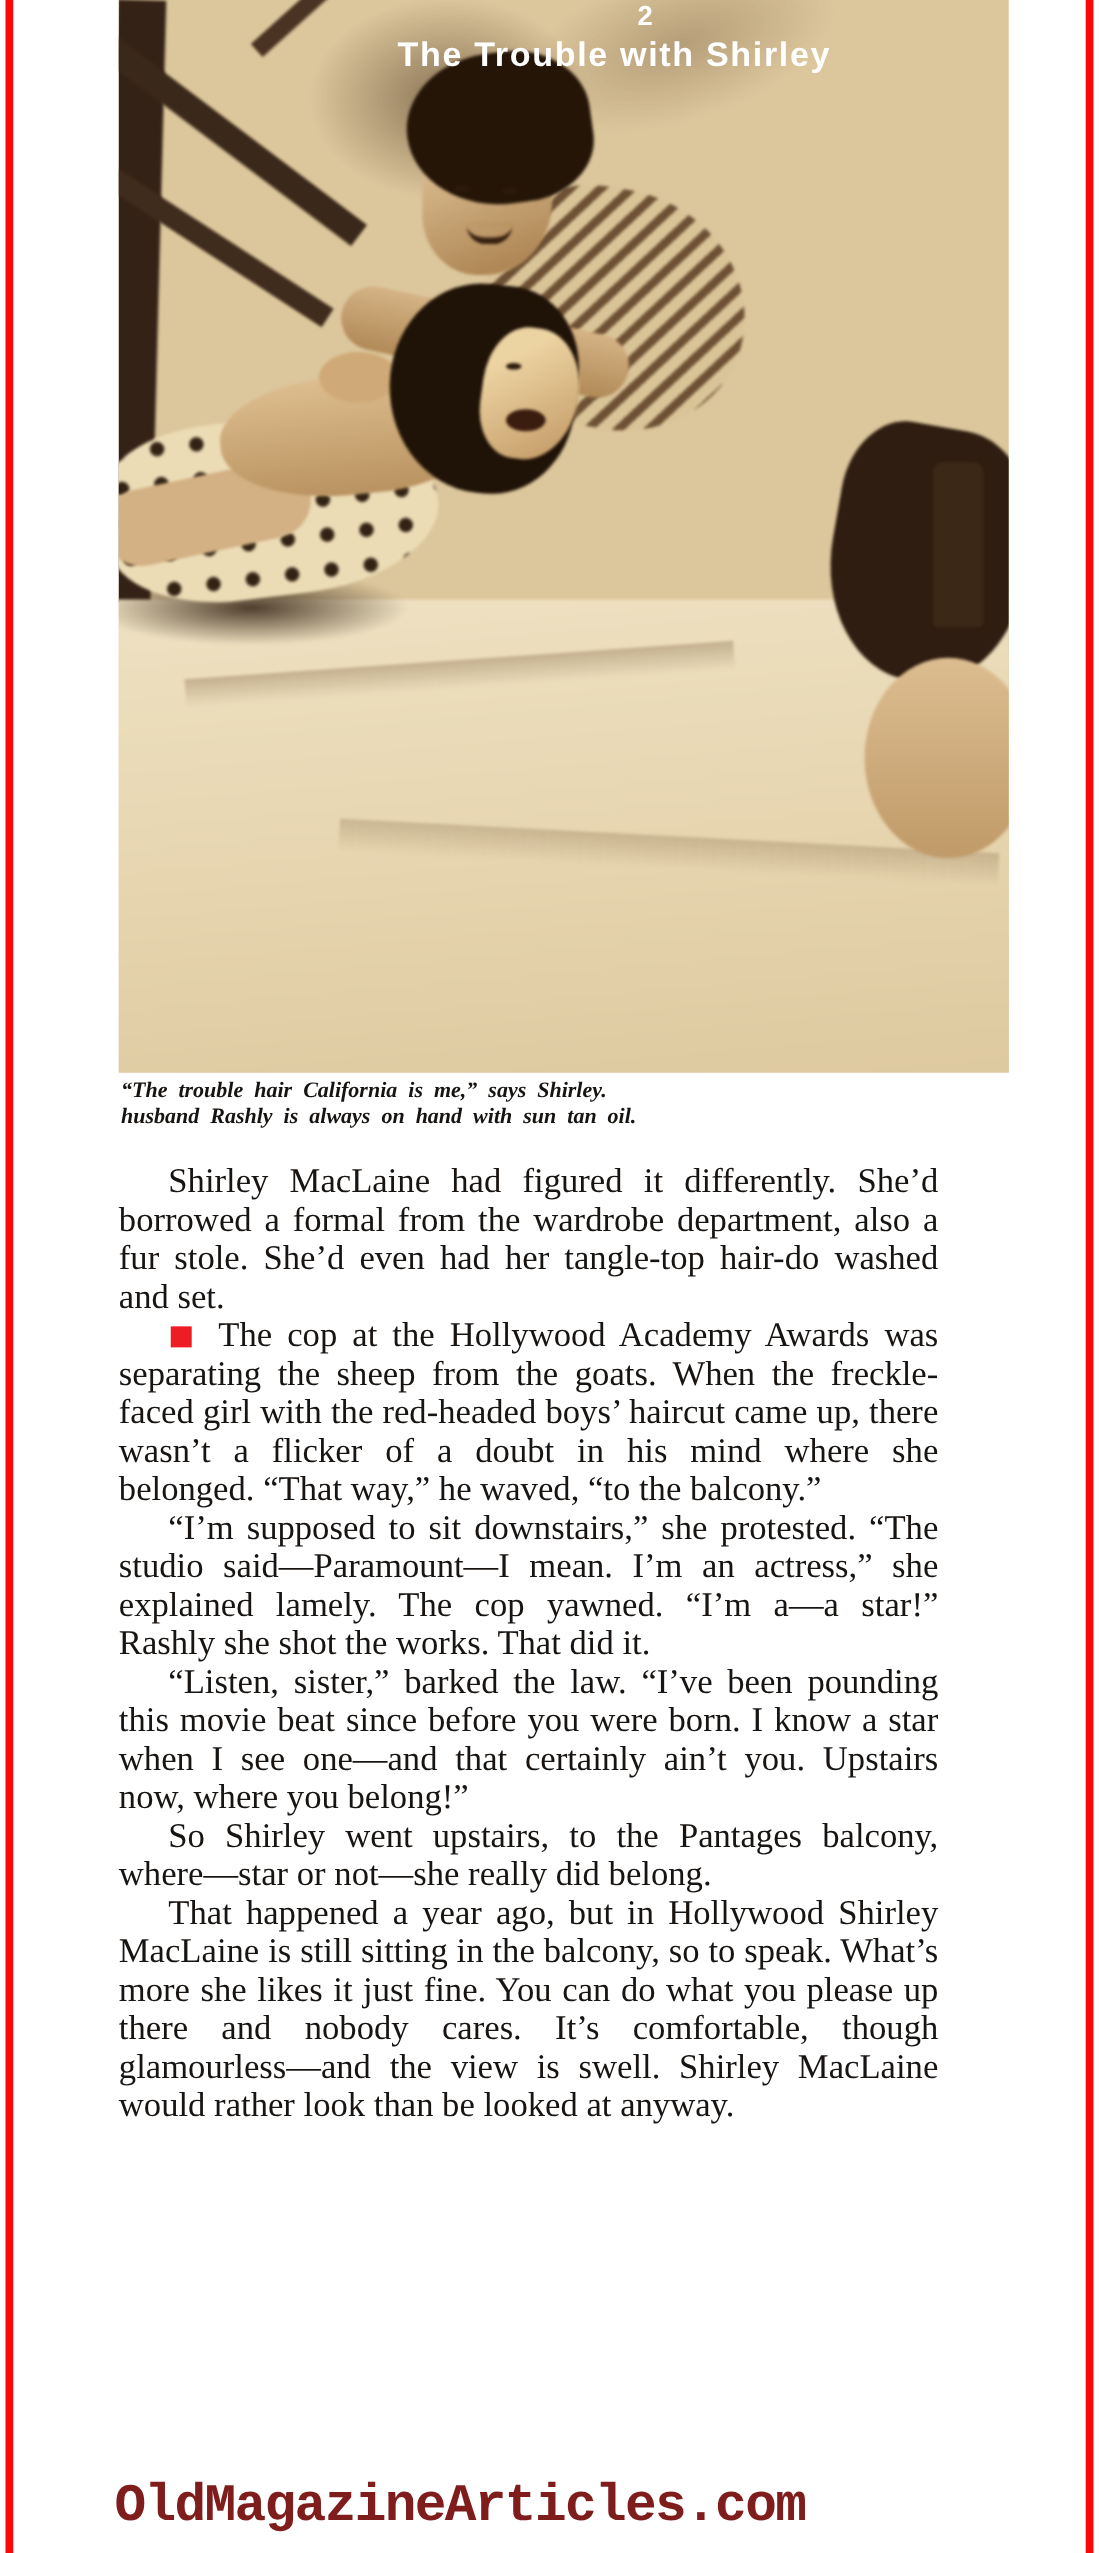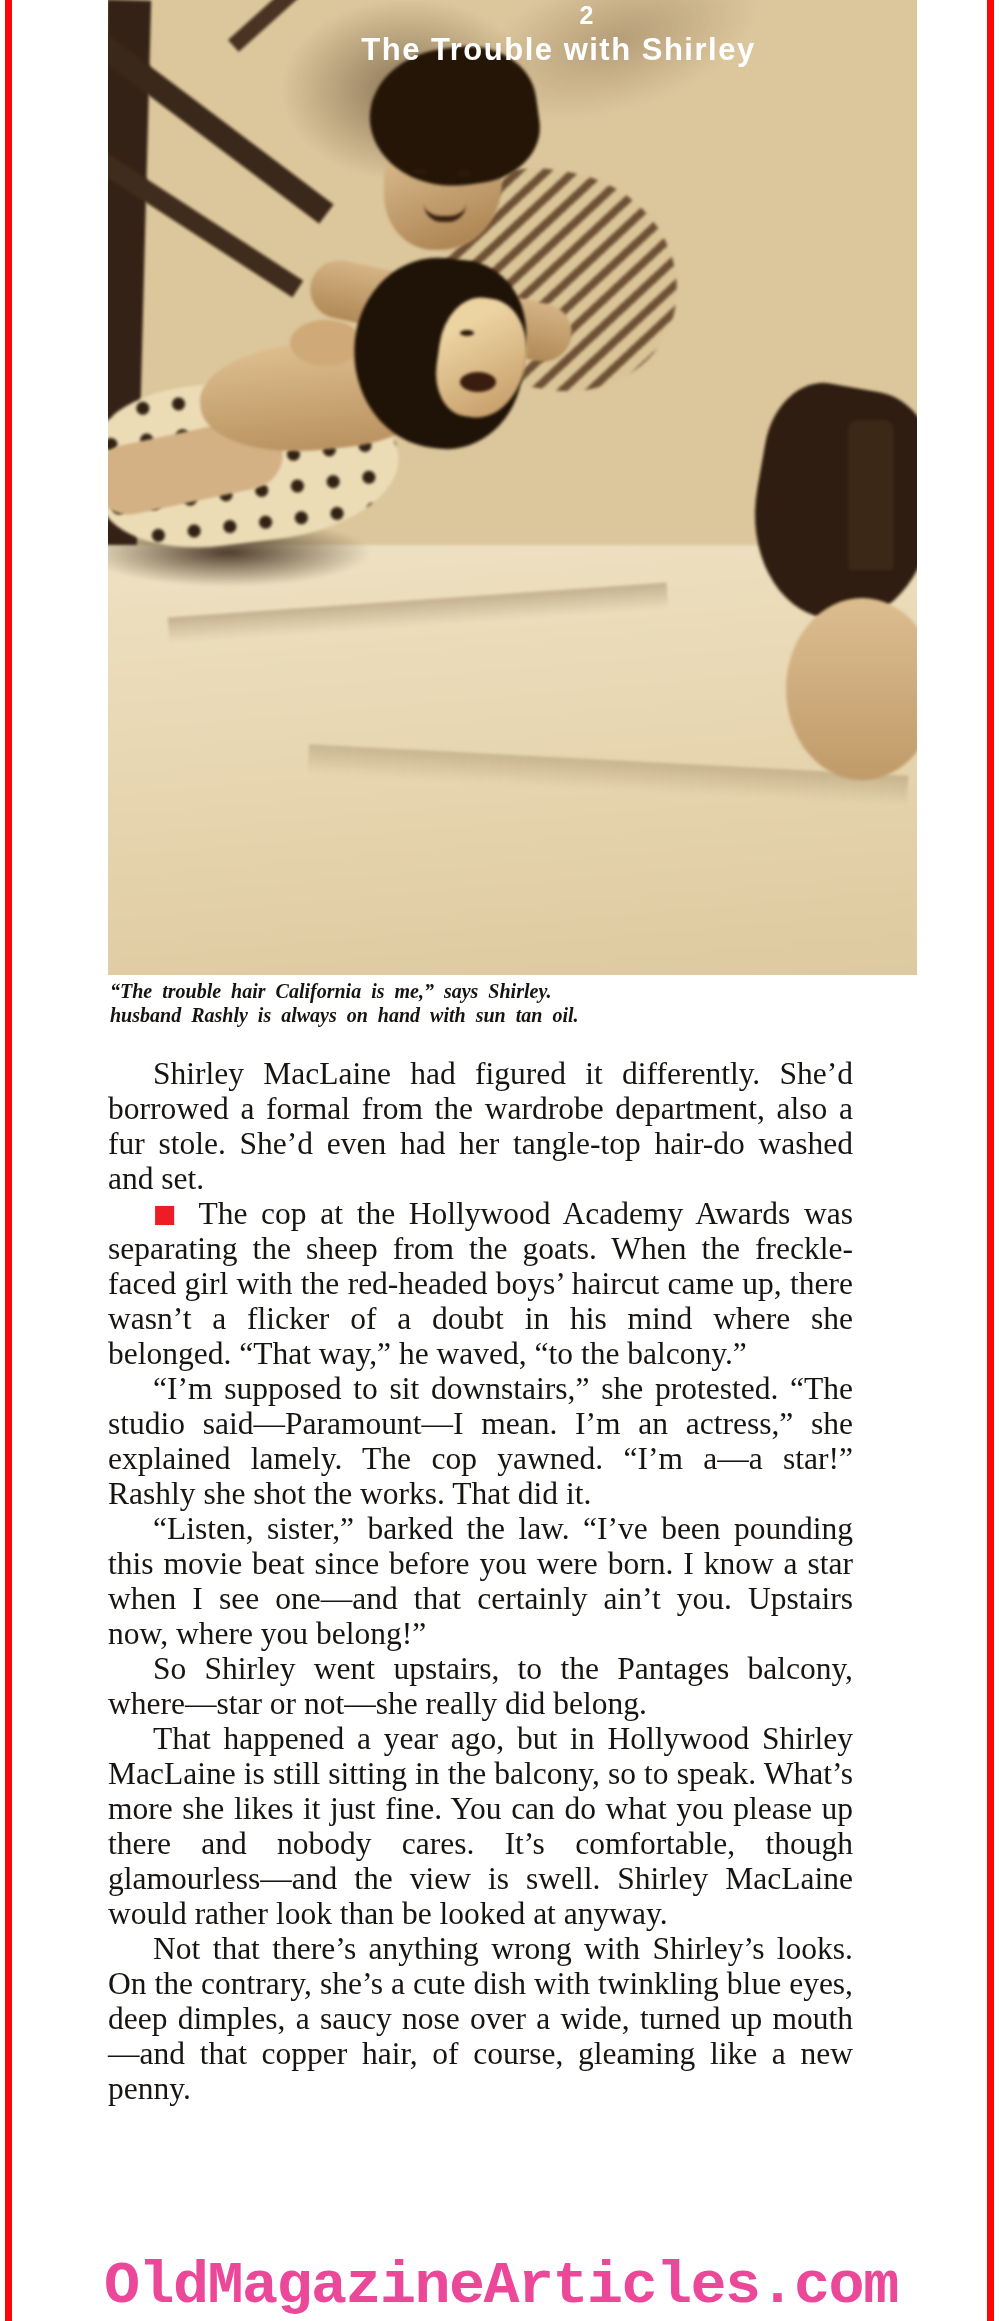--- a/index.html
+++ b/index.html
@@ -97,21 +97,21 @@
   
   .article{position:absolute;left:108px;top:1056px;width:745px;
     font-size:31.5px;line-height:35px;color:#181411;text-align:justify;}
   .article p{margin:0;text-indent:45px;}
   .bullet{color:#ee1c25;font-family:"DejaVu Sans", sans-serif;font-size:25px;
     margin-right:16px;vertical-align:2px;}
 
   
   .watermark{position:absolute;left:104px;top:2252px;width:830px;
     font-family:"Liberation Mono", monospace;font-weight:bold;
-    font-size:60px;letter-spacing:-1.5px;color:#ec4899;white-space:nowrap;}
+    font-size:48px;letter-spacing:-1.5px;color:#7f1d1d;white-space:nowrap;}
 </style>
 </head>
 <body>
 
 <div class="edge-bar left"></div>
 <div class="edge-bar right"></div>
 
 <div class="photo" title="Sepia photograph: Shirley MacLaine in a polka-dot swimsuit lies on her front by a white brick wall while her husband Steve, wearing a striped shirt, rubs sun tan oil on her back.">
   <div class="shape wall-shadow1"></div>
   <div class="shape wall-shadow2"></div>
@@ -158,16 +158,15 @@
   <div>husband Rashly is always on hand with sun tan oil.</div>
 </div>
 
 <div class="article">
   <p>Shirley MacLaine had figured it differently. She’d borrowed a formal from the wardrobe department, also a fur stole.  She’d even had her tangle-top hair-do washed and set.</p>
   <p><span class="bullet">■</span><span>The cop at the Hollywood Academy Awards was separating the sheep from the goats.  When the freckle-faced girl with the red-headed boys’ haircut came up, there wasn’t a flicker of a doubt in his mind where she belonged.  “That way,” he waved, “to the balcony.”</span></p>
   <p>“I’m supposed to sit downstairs,” she protested.  “The studio said—Paramount—I mean. I’m an actress,” she explained lamely.  The cop yawned.  “I’m a—a star!” Rashly she shot the works.  That did it.</p>
   <p>“Listen, sister,” barked the law.  “I’ve been pounding this movie beat since before you were born.  I know a star when I see one—and that certainly ain’t you.  Upstairs now, where you belong!”</p>
   <p>So Shirley went upstairs, to the Pantages balcony, where—star or not—she really did belong.</p>
   <p>That happened a year ago, but in Hollywood Shirley MacLaine is still sitting in the balcony, so to speak.  What’s more she likes it just fine.  You can do what you please up there and nobody cares. It’s comfortable, though glamourless—and the view is swell.  Shirley MacLaine would rather look than be looked at anyway.</p>
-  <p>Not that there’s anything wrong with Shirley’s looks.  On the contrary, she’s a cute dish with twinkling blue eyes, deep dimples, a saucy nose over a wide, turned up mouth—and that copper hair, of course, gleaming like a new penny.</p>
 </div>
 
 <div class="watermark">OldMagazineArticles.com</div>
 
 </body></html>

